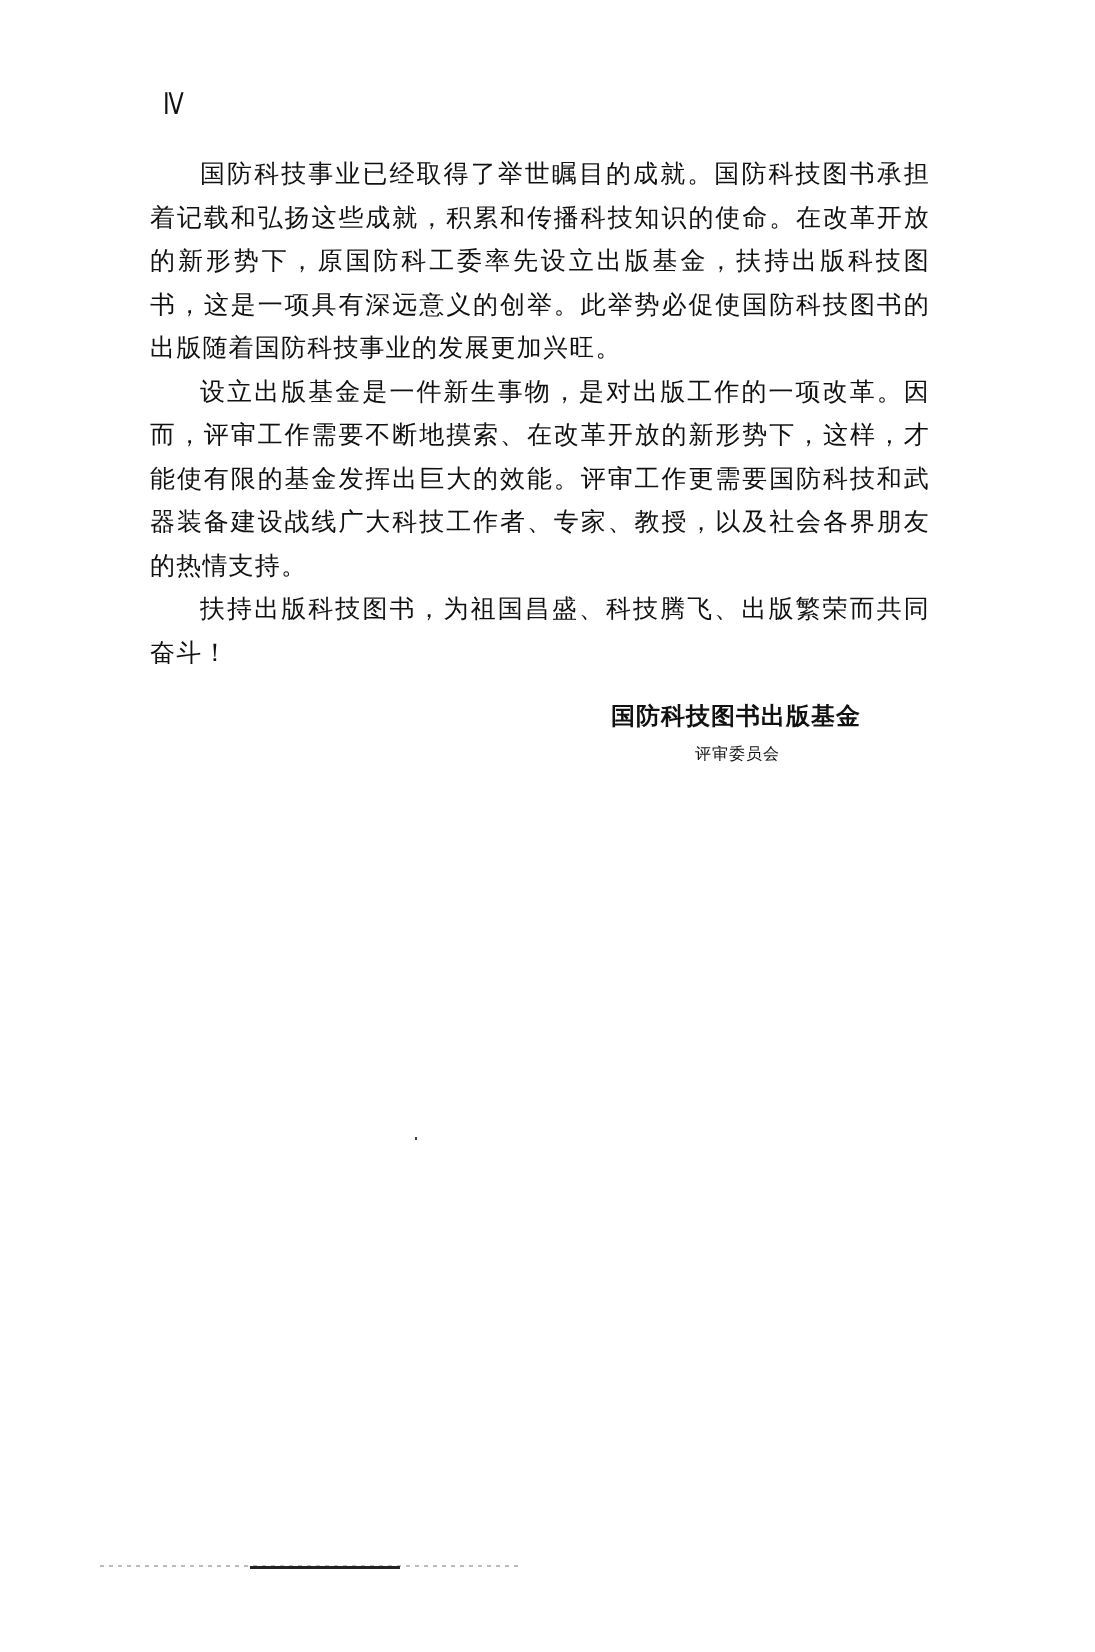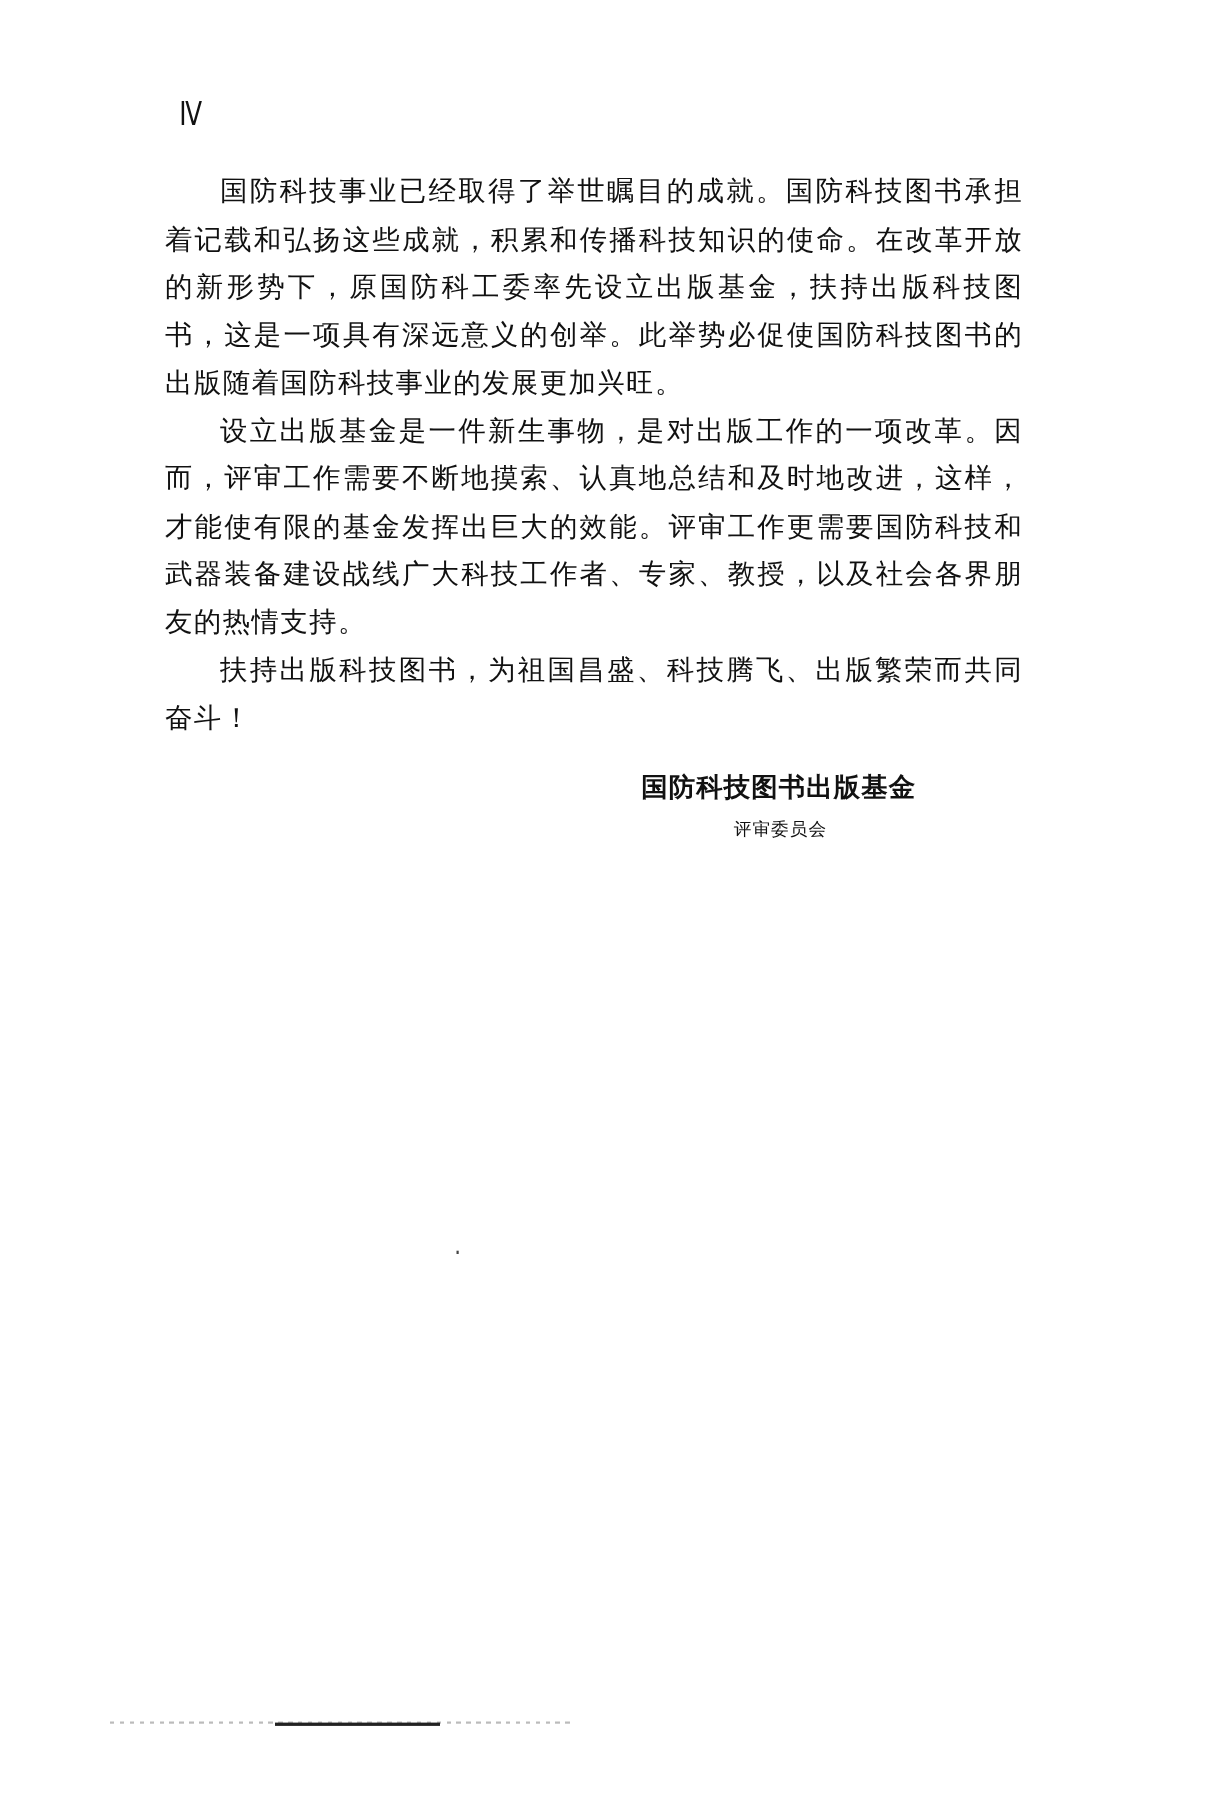--- a/index.html
+++ b/index.html
@@ -3,37 +3,37 @@
 <meta charset="utf-8">
 <style>
   html, body { margin: 0; padding: 0; background: #ffffff; }
   body { width: 1095px; height: 1652px; position: relative; overflow: hidden;
          font-family: "DejaVu Serif", "Liberation Serif", serif; color: #111; }
   .page-num { position: absolute; left: 163px; top: 86px; font-size: 30px;
               font-family: "Liberation Serif", serif; transform: scaleX(0.75); transform-origin: left top; letter-spacing: -2px; }
   .body { position: absolute; left: 150px; top: 152px; width: 780px; }
   .para { margin: 0; font-size: 25px; line-height: 43.5px; letter-spacing: 1.2px; text-align: justify;
           text-indent: 2em; }
-  .sign { position: absolute; left: 583px; top: 700px; width: 300px; }
+  .sign { position: absolute; left: 611px; top: 700px; width: 300px; }
   .sign-org { font-size: 24px; font-weight: bold; letter-spacing: 1px;
               font-family: "DejaVu Sans", sans-serif; }
   .sign-sub { font-size: 16px; margin-top: 12px; margin-left: 84px; letter-spacing: 1px; }
   .dot { position: absolute; left: 415px; top: 1137px; width: 2px; height: 3px; background: #444; }
   .scan-bar { position: absolute; left: 250px; top: 1566px; width: 150px; height: 3px; background: #222; }
   .scan-bar2 { position: absolute; left: 100px; top: 1565px; width: 420px; height: 2px;
                background: repeating-linear-gradient(90deg, #bbb 0 4px, transparent 4px 9px); }
 </style>
 </head>
 <body>
 
 <div class="page-num">Ⅳ</div>
 
 <div class="body">
   <p class="para">国防科技事业已经取得了举世瞩目的成就。国防科技图书承担着记载和弘扬这些成就，积累和传播科技知识的使命。在改革开放的新形势下，原国防科工委率先设立出版基金，扶持出版科技图书，这是一项具有深远意义的创举。此举势必促使国防科技图书的出版随着国防科技事业的发展更加兴旺。</p>
-  <p class="para">设立出版基金是一件新生事物，是对出版工作的一项改革。因而，评审工作需要不断地摸索、认真地总结和及时地改进，这样，才能使有限的基金发挥出巨大的效能。评审工作更需要国防科技和武器装备建设战线广大科技工作者、专家、教授，以及社会各界朋友的热情支持。</p>
+  <p class="para">设立出版基金是一件新生事物，是对出版工作的一项改革。因而，评审工作需要不断地摸索、在改革开放的新形势下，这样，才能使有限的基金发挥出巨大的效能。评审工作更需要国防科技和武器装备建设战线广大科技工作者、专家、教授，以及社会各界朋友的热情支持。</p>
   <p class="para">扶持出版科技图书，为祖国昌盛、科技腾飞、出版繁荣而共同奋斗！</p>
 </div>
 
 <div class="sign">
   <div class="sign-org">国防科技图书出版基金</div>
   <div class="sign-sub">评审委员会</div>
 </div>
 
 <div class="dot"></div>
 <div class="scan-bar2"></div>

